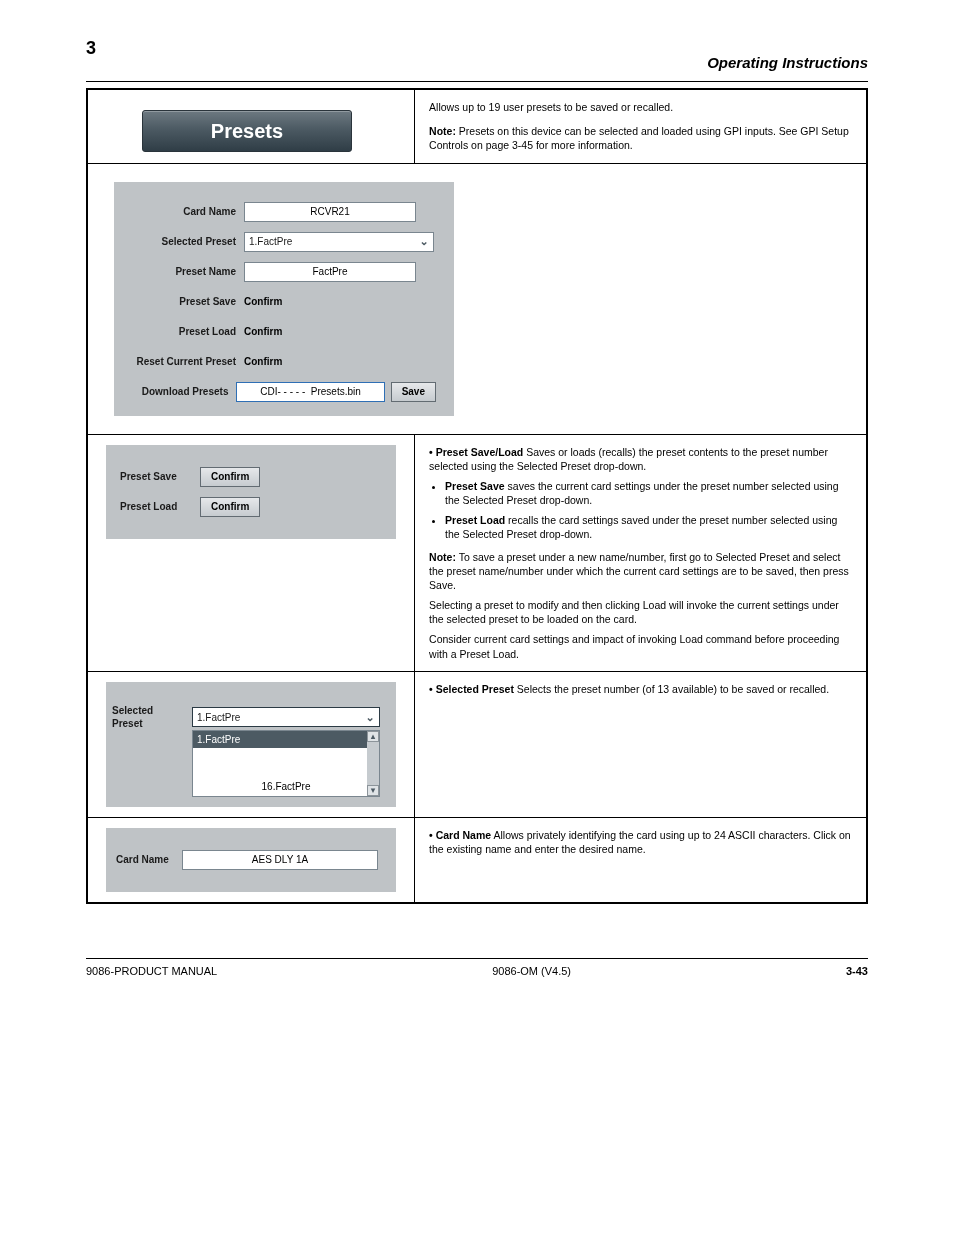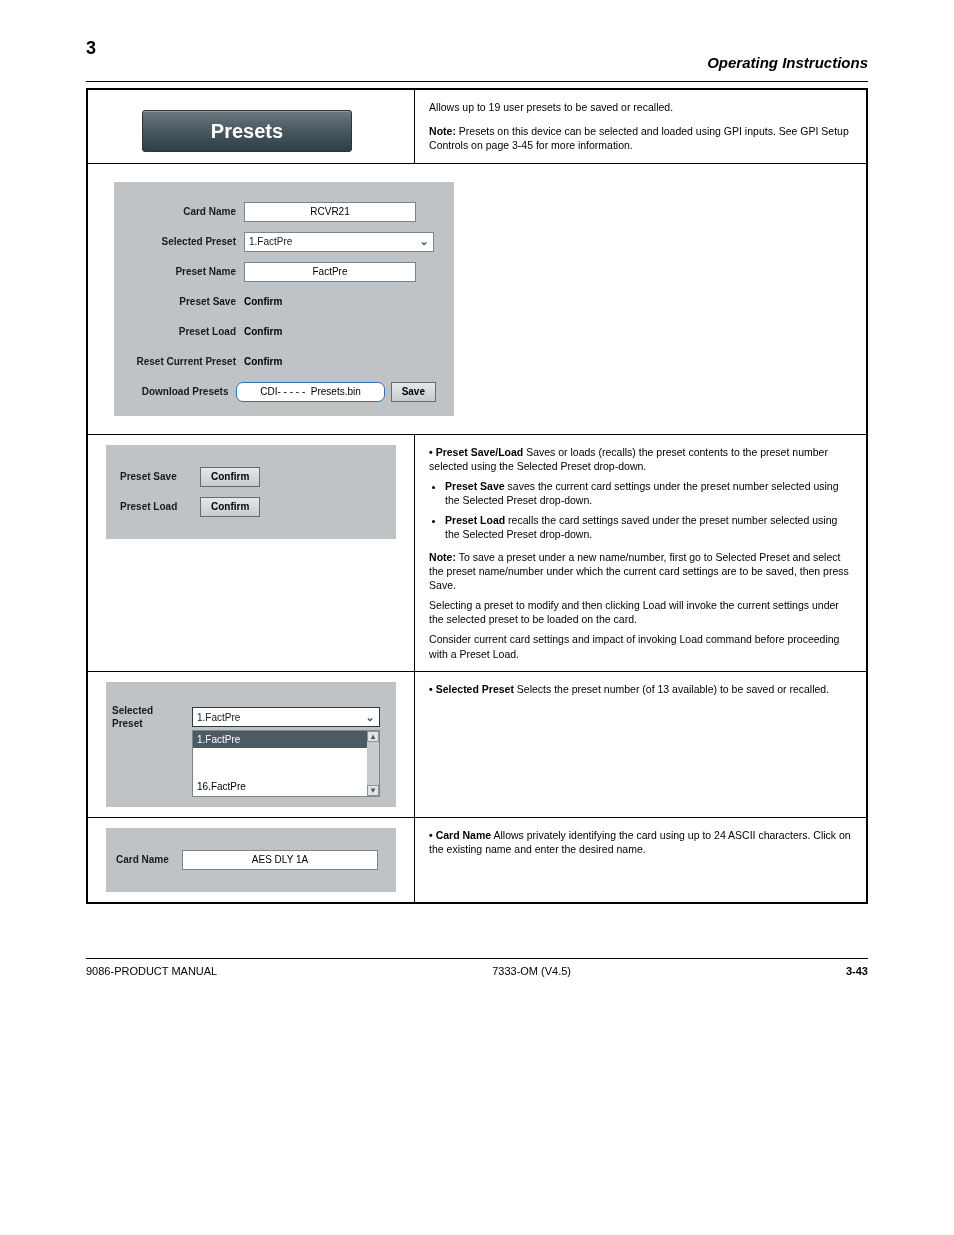--- a/index.html
+++ b/index.html
@@ -94,21 +94,21 @@
   .txt {
     height: 20px;
     border: 1px solid #7a868f;
     background: #fff;
     padding: 0 4px;
     font-size: 10px;
     font-family: inherit;
     text-align: center;
   }
   .txt.w1 { width: 172px; }
-  .txt.w2 { width: 158px; border-radius: 7px; }
+  .txt.w2 { width: 158px; }
   .txt.wwide { width: 196px; }
   .dropdown {
     display: inline-flex;
     align-items: center;
     background: #fff;
     border: 1px solid #7a868f;
     height: 20px;
     font-size: 10px;
     padding-left: 4px;
   }
@@ -154,21 +154,21 @@
     width: 188px;
     position: relative;
     font-size: 10px;
   }
   .ddlist .selectedrow {
     background: #4c5a63;
     color: #fff;
     padding: 2px 4px;
   }
   .ddlist .spacer { height: 30px; }
-  .ddlist .lastrow { padding: 2px 4px; }
+  .ddlist .lastrow { padding: 2px 4px; text-align: center; }
   .ddlist .scrollbar {
     position:absolute; right:0; top:0; bottom:0; width:12px;
     background:#c6cbcf; display:flex; flex-direction:column; justify-content:space-between;
   }
   .ddlist .scrollbar span {
     height:11px; display:flex; align-items:center; justify-content:center;
     font-size:9px; color:#4c5a63; background:#dfe3e6; border:1px solid #8c949a;
   }
 
   .footer {
@@ -330,17 +330,17 @@
         </div>
       </td>
     </tr>
   </tbody>
     </table>
 
   <div class="footer">
     <hr class="footer-rule">
     <div class="footer-line">
       <span>9086-PRODUCT MANUAL</span>
-      <span>7333-OM (V4.5)</span>
+      <span>9086-OM (V4.5)</span>
       <span style="font-weight:bold;">3-43</span>
     </div>
   </div>
 </div>
 
 </body></html>

